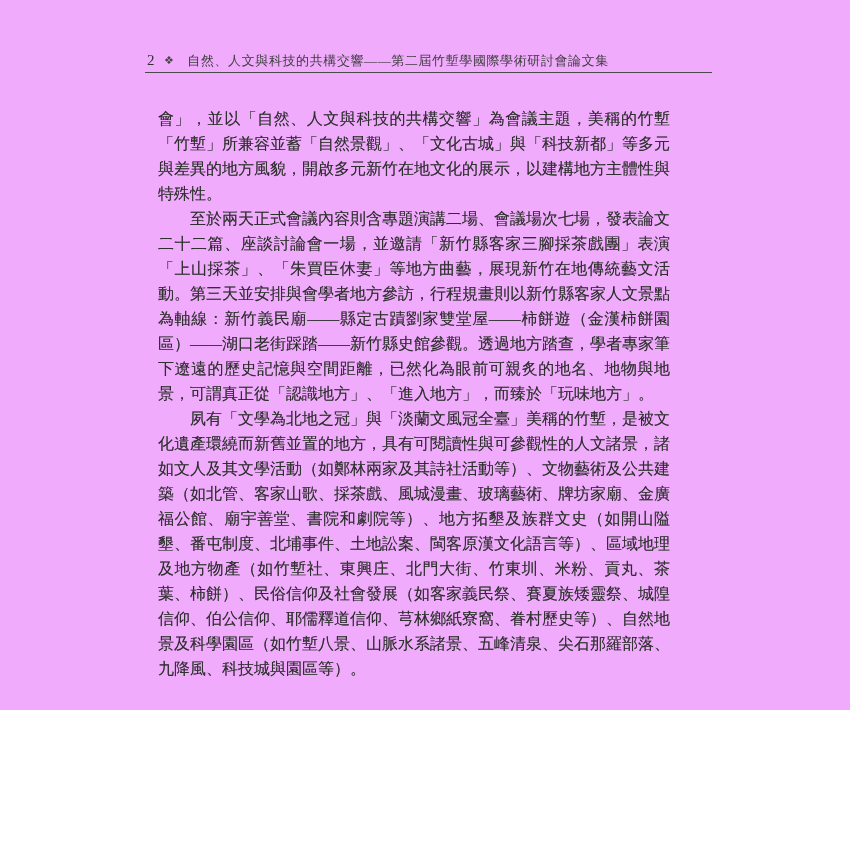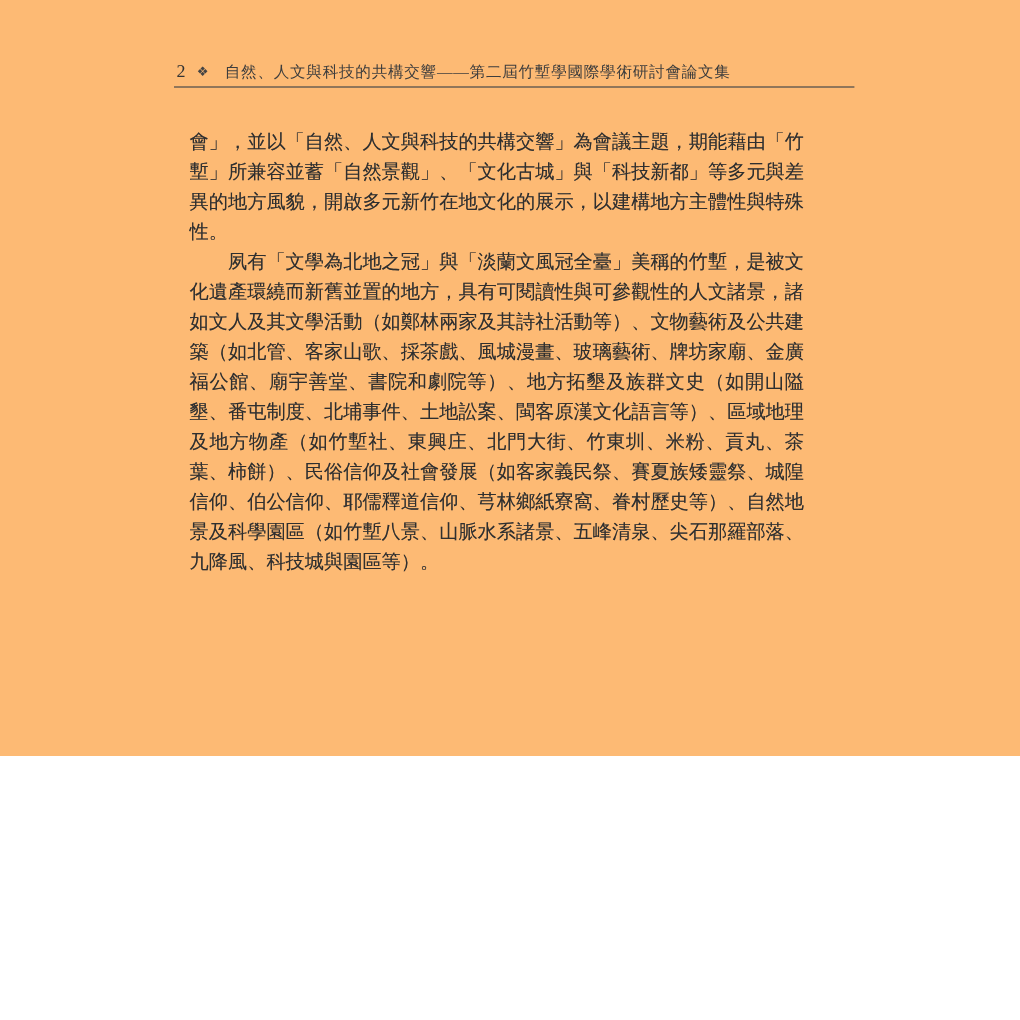--- a/index.html
+++ b/index.html
@@ -3,22 +3,22 @@
 <meta charset="utf-8">
 <style>
   html, body {
     margin: 0;
     padding: 0;
     background: #ffffff;
   }
   .page {
     position: relative;
     width: 850px;
-    height: 630px;
-    background: #fdba74;
+    height: 710px;
+    background: #f0abfc;
     overflow: hidden;
     font-family: "Liberation Serif", "DejaVu Serif", serif;
   }
   .running-header {
     position: absolute;
     left: 147px;
     top: 51px;
     height: 18px;
     font-size: 13px;
     line-height: 18px;
@@ -72,17 +72,18 @@
 
   <header class="running-header">
     <span class="pnum">2</span>
     <span class="orn">❖</span>
     <span class="rtitle">自然、人文與科技的共構交響——第二屆竹塹學國際學術研討會論文集</span>
   </header>
 
   <div class="header-rule"></div>
 
   <main class="body-text">
-    <p class="para">會」，並以「自然、人文與科技的共構交響」為會議主題，期能藉由「竹塹」所兼容並蓄「自然景觀」、「文化古城」與「科技新都」等多元與差異的地方風貌，開啟多元新竹在地文化的展示，以建構地方主體性與特殊性。</p>
+    <p class="para">會」，並以「自然、人文與科技的共構交響」為會議主題，美稱的竹塹「竹塹」所兼容並蓄「自然景觀」、「文化古城」與「科技新都」等多元與差異的地方風貌，開啟多元新竹在地文化的展示，以建構地方主體性與特殊性。</p>
+    <p class="para indent">至於兩天正式會議內容則含專題演講二場、會議場次七場，發表論文二十二篇、座談討論會一場，並邀請「新竹縣客家三腳採茶戲團」表演「上山採茶」、「朱買臣休妻」等地方曲藝，展現新竹在地傳統藝文活動。第三天並安排與會學者地方參訪，行程規畫則以新竹縣客家人文景點為軸線：新竹義民廟——縣定古蹟劉家雙堂屋——柿餅遊（金漢柿餅園區）——湖口老街踩踏——新竹縣史館參觀。透過地方踏查，學者專家筆下遼遠的歷史記憶與空間距離，已然化為眼前可親炙的地名、地物與地景，可謂真正從「認識地方」、「進入地方」，而臻於「玩味地方」。</p>
     <p class="para indent">夙有「文學為北地之冠」與「淡蘭文風冠全臺」美稱的竹塹，是被文化遺產環繞而新舊並置的地方，具有可閱讀性與可參觀性的人文諸景，諸如文人及其文學活動（如鄭林兩家及其詩社活動等）、文物藝術及公共建築（如北管、客家山歌、採茶戲、風城漫畫、玻璃藝術、牌坊家廟、金廣福公館、廟宇善堂、書院和劇院等）、地方拓墾及族群文史（如開山隘墾、番屯制度、北埔事件、土地訟案、閩客原漢文化語言等）、區域地理及地方物產（如竹塹社、東興庄、北門大街、竹東圳、米粉、貢丸、茶葉、柿餅）、民俗信仰及社會發展（如客家義民祭、賽夏族矮靈祭、城隍信仰、伯公信仰、耶儒釋道信仰、芎林鄉紙寮窩、眷村歷史等）、自然地景及科學園區（如竹塹八景、山脈水系諸景、五峰清泉、尖石那羅部落、九降風、科技城與園區等）。</p>
   </main>
 
 </div>
 
 </body></html>

